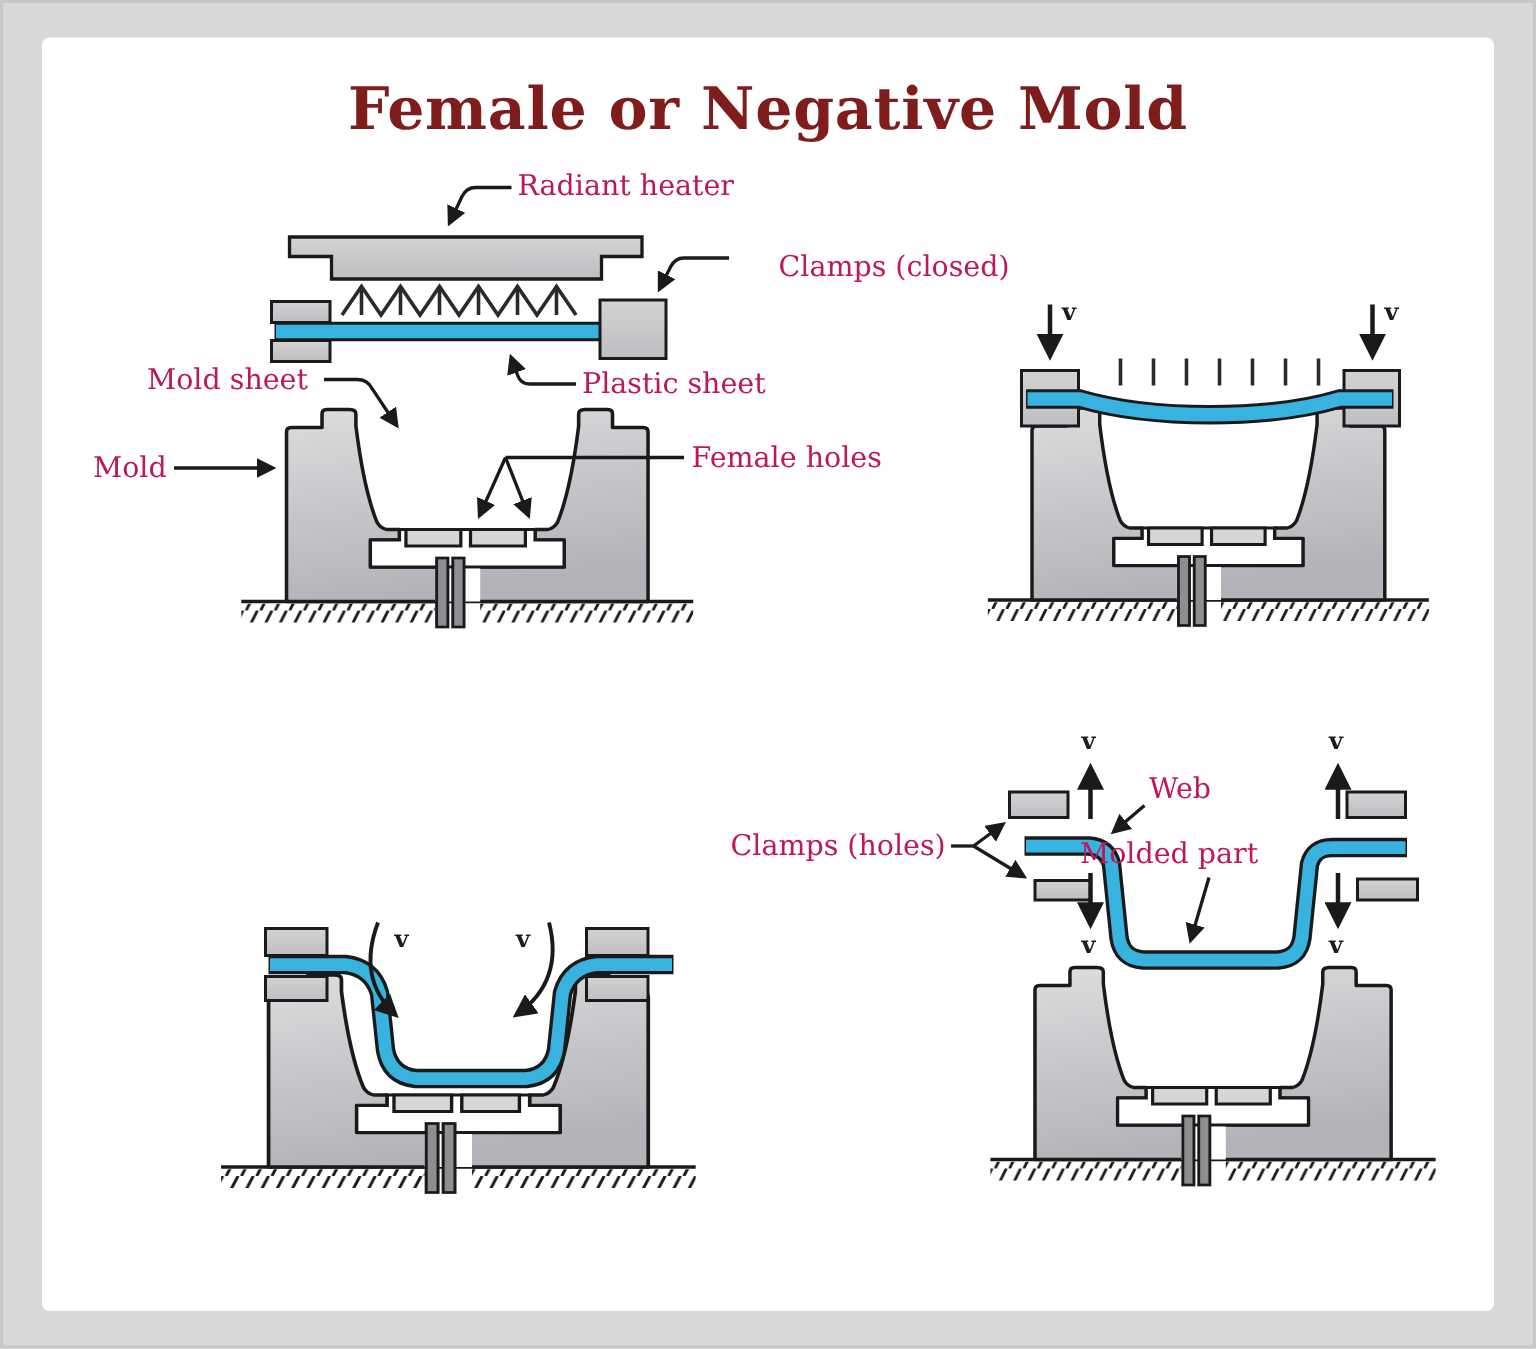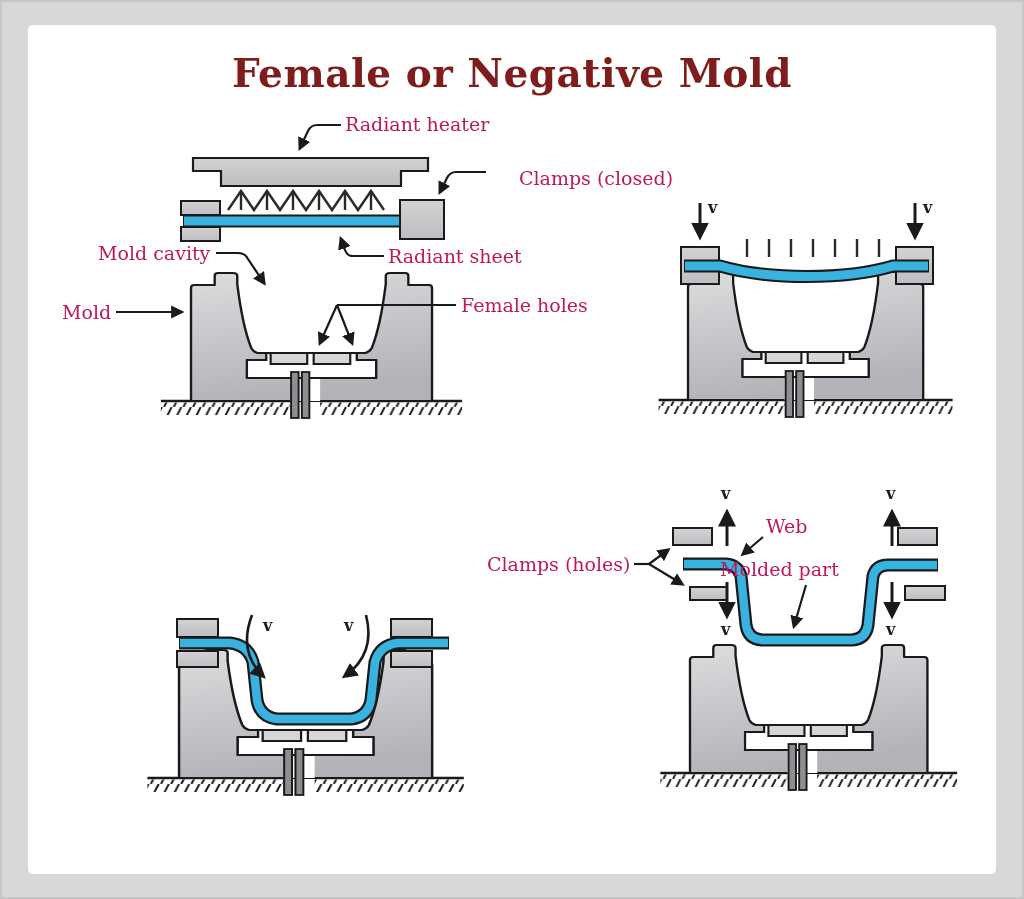--- a/index.html
+++ b/index.html
@@ -192,22 +192,22 @@
       <path d="M 649,564 L 668,550" marker-end="url(#ah)"></path>
       <path d="M 649,564 L 682,584" marker-end="url(#ah)"></path>
       <path d="M 763,537 L 743,554" marker-end="url(#ah)"></path>
       <path d="M 806,585 L 794,626" marker-end="url(#ah)"></path>
     </g>
   </g>
 </svg>
 
 <span class="lbl" style="left:345px;top:114px;">Radiant heater</span>
 <span class="lbl" style="left:491px;top:168px;margin-left:28px;">Clamps (closed)</span>
-<span class="lbl" style="left:388px;top:246px;">Radiant sheet</span>
-<span class="lbl" style="left:98px;top:243px;">Mold cavity</span>
+<span class="lbl" style="left:388px;top:246px;">Plastic sheet</span>
+<span class="lbl" style="left:98px;top:243px;">Mold sheet</span>
 <span class="lbl" style="left:62px;top:302px;">Mold</span>
 <span class="lbl" style="left:461px;top:295px;">Female holes</span>
 
 <span class="vlbl" style="left:708px;top:200px;">v</span>
 <span class="vlbl" style="left:923px;top:200px;">v</span>
 
 <span class="vlbl" style="left:263px;top:618px;">v</span>
 <span class="vlbl" style="left:344px;top:618px;">v</span>
 
 <span class="lbl" style="left:487px;top:554px;">Clamps (holes)</span>

